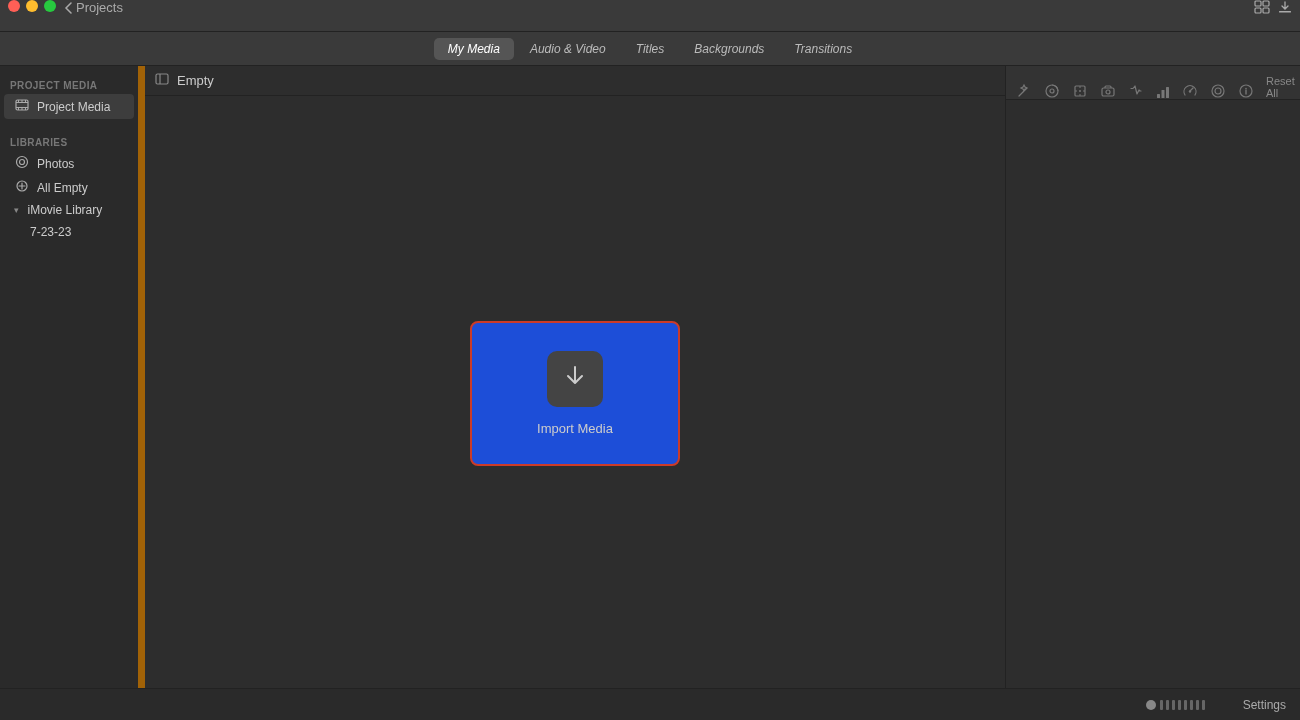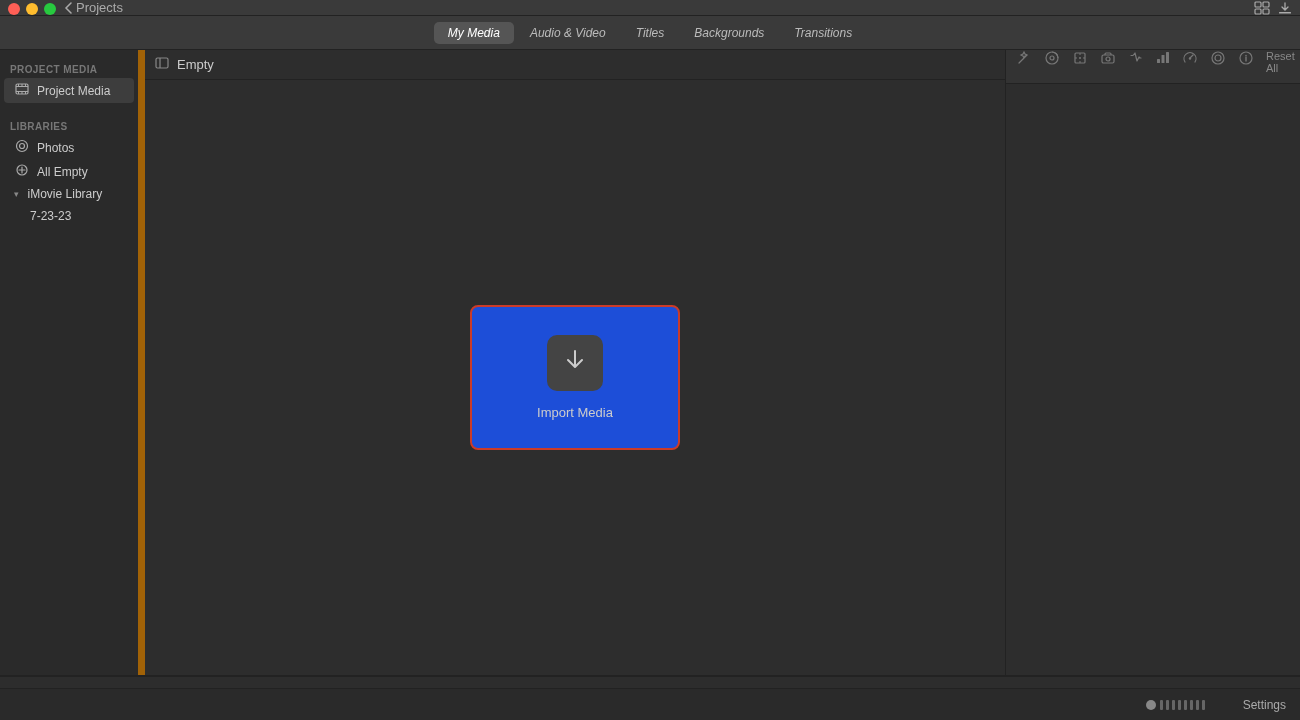--- a/index.html
+++ b/index.html
@@ -8,24 +8,24 @@
       height: 720px;
       background: #2d2d2d;
       font-family: -apple-system, BlinkMacSystemFont, 'Helvetica Neue', sans-serif;
       color: #cccccc;
       overflow: hidden;
       user-select: none;
     }
 
     
     .titlebar {
-      height: 16px;
+      height: 32px;
       background: #3a3a3a;
       display: flex;
-      align-items: flex-end;
+      align-items: flex-start;
       padding: 0 8px;
       border-bottom: 1px solid #222;
       position: relative;
     }
     .traffic-lights {
       display: flex;
       gap: 6px;
       align-items: center;
     }
     .traffic-light {
@@ -211,21 +211,21 @@
       border-left: 1px solid #222;
       display: flex;
       flex-direction: column;
       flex-shrink: 0;
     }
     .inspector-toolbar {
       height: 34px;
       background: #333;
       border-bottom: 1px solid #222;
       display: flex;
-      align-items: flex-start;
+      align-items: flex-end;
       padding: 0 10px;
       gap: 12px;
       justify-content: space-between;
     }
     .inspector-icon {
       font-size: 14px;
       color: #777;
       cursor: pointer;
       display: flex;
       align-items: center;

